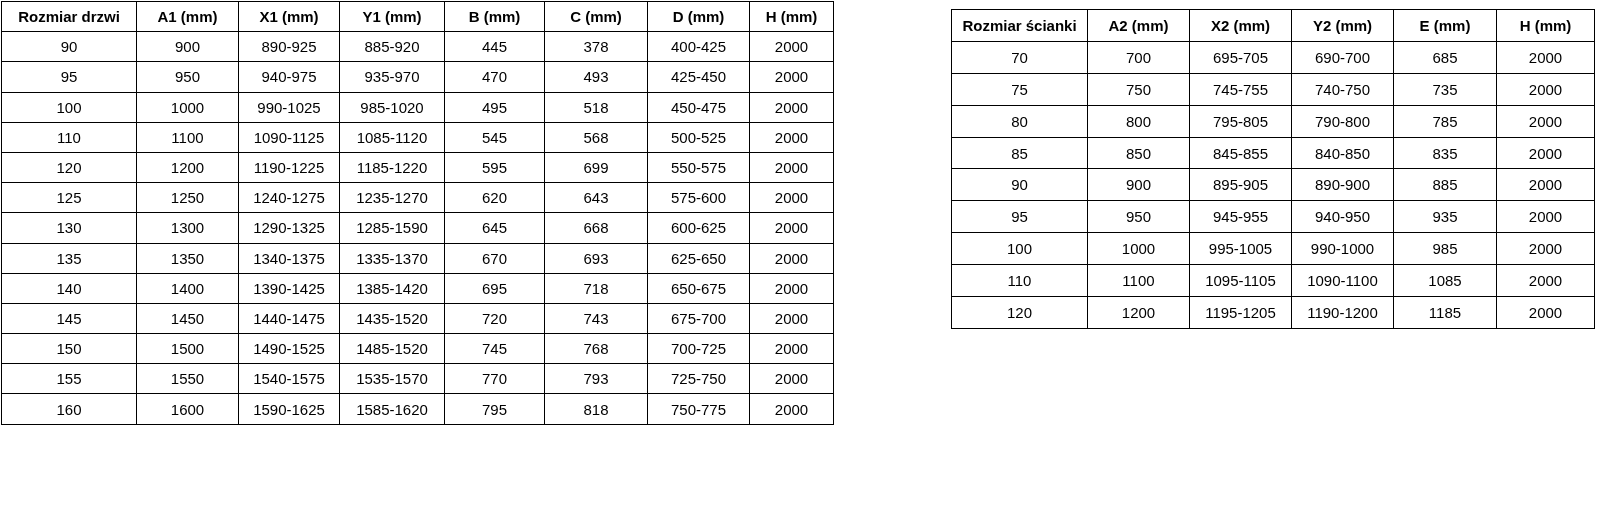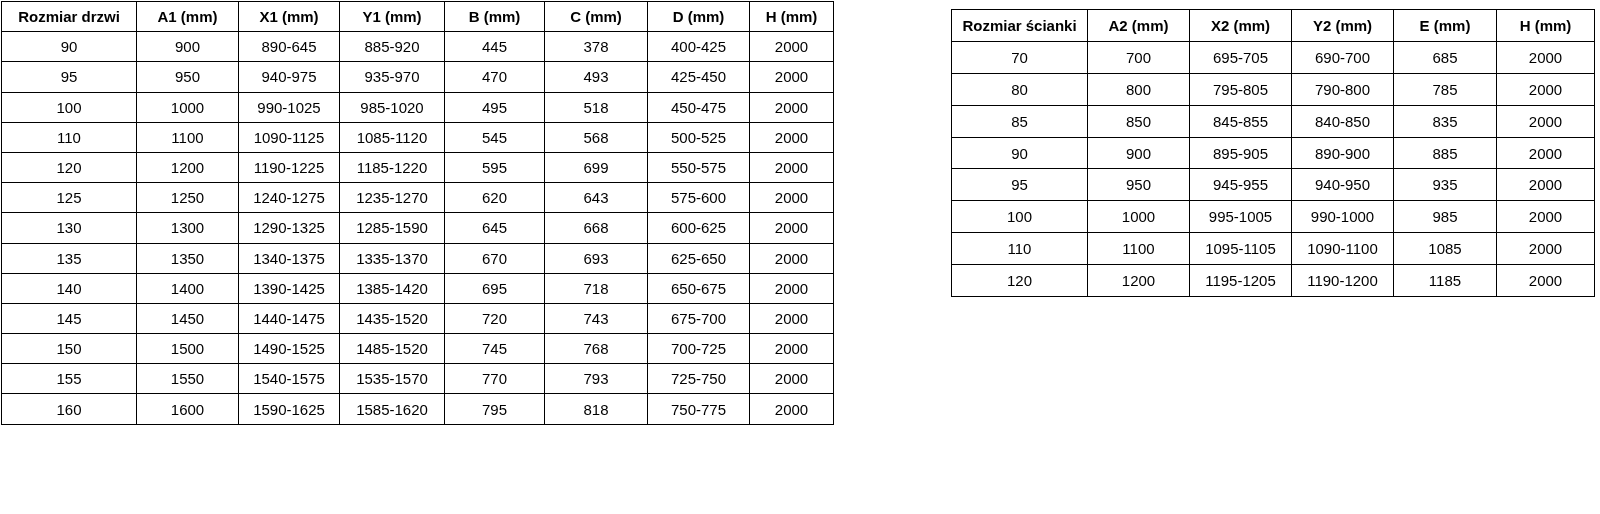--- a/index.html
+++ b/index.html
@@ -79,21 +79,21 @@
           <th>B (mm)</th>
           <th>C (mm)</th>
           <th>D (mm)</th>
           <th>H (mm)</th>
         </tr>
     </thead>
     <tbody>
         <tr>
           <td>90</td>
           <td>900</td>
-          <td>890-645</td>
+          <td>890-925</td>
           <td>885-920</td>
           <td>445</td>
           <td>378</td>
           <td>400-425</td>
           <td>2000</td>
         </tr>
         <tr>
           <td>95</td>
           <td>950</td>
           <td>940-975</td>
@@ -238,20 +238,28 @@
     <tbody>
         <tr>
           <td>70</td>
           <td>700</td>
           <td>695-705</td>
           <td>690-700</td>
           <td>685</td>
           <td>2000</td>
         </tr>
         <tr>
+          <td>75</td>
+          <td>750</td>
+          <td>745-755</td>
+          <td>740-750</td>
+          <td>735</td>
+          <td>2000</td>
+        </tr>
+        <tr>
           <td>80</td>
           <td>800</td>
           <td>795-805</td>
           <td>790-800</td>
           <td>785</td>
           <td>2000</td>
         </tr>
         <tr>
           <td>85</td>
           <td>850</td>

